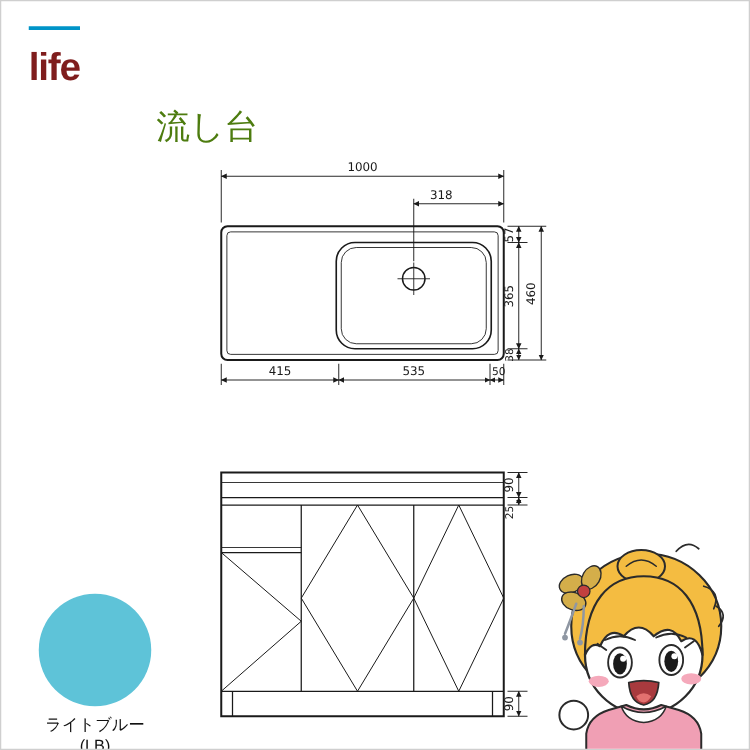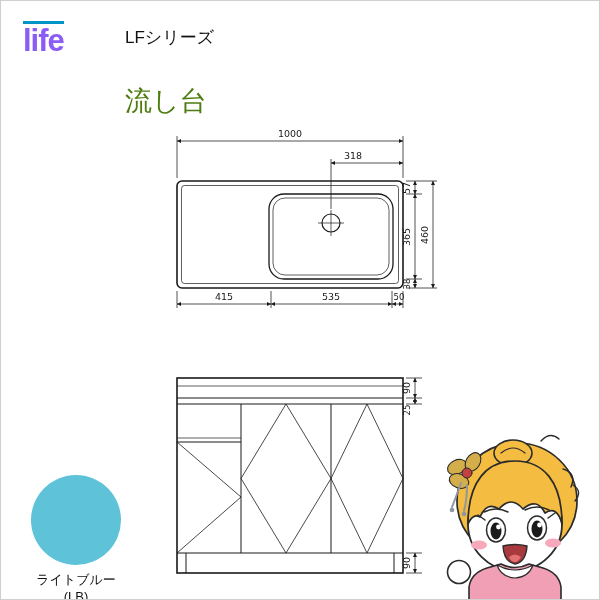--- a/index.html
+++ b/index.html
@@ -2,22 +2,22 @@
 <html><head>
 <meta charset="utf-8">
 <style>
   * { margin:0; padding:0; box-sizing:border-box; }
   html,body { width:600px; height:600px; }
   body { font-family:"Liberation Sans","DejaVu Sans",sans-serif; background:#fff; }
   .page { position:relative; width:600px; height:600px; background:#fff; border:1px solid #cfcfcf; overflow:hidden; }
 
   .brand { position:absolute; left:22px; top:20px; }
   .logo-text {
-    display:inline-block; color:#8b5cf6; font-weight:700; font-size:31px;
-    letter-spacing:-1px; line-height:1.05; border-top:3px solid #0094c8; padding-top:1px;
+    display:inline-block; color:#7f1d1d; font-weight:700; font-size:31px;
+    letter-spacing:-1px; line-height:1.05; border-top:3px solid #0094c8; padding-top:14px;
   }
 
   .header-text { position:absolute; left:124px; top:26px; font-size:17px; color:#111; line-height:1.3; }
   .title { position:absolute; left:124px; top:82px; font-size:27px; font-weight:400; color:#4d7c0f; }
 
   .drawing { position:absolute; left:0; top:0; width:600px; height:600px; }
 
   .swatch { position:absolute; left:27px; top:472px; width:96px; text-align:center; }
   .swatch svg { display:block; margin:0 auto; }
   .swatch-name { margin-top:4px; font-size:13px; color:#111; }
@@ -28,21 +28,20 @@
 </head>
 <body>
 
 <div class="page">
 
   <div class="brand">
     <span class="logo-text">life</span>
   </div>
 
   <div class="header-text">
-    <div>LFシリーズ</div>
   </div>
 
   <h1 class="title">流し台</h1>
 
   <svg class="drawing" viewBox="0 0 600 600" xmlns="http://www.w3.org/2000/svg">
     <defs>
       <marker id="arr" viewBox="0 0 10 10" refX="9" refY="5" markerWidth="6.5" markerHeight="6.5" orient="auto-start-reverse">
         <path d="M0,0.5 L9.5,5 L0,9.5 Z" fill="#1a1a1a"></path>
       </marker>
     </defs>

